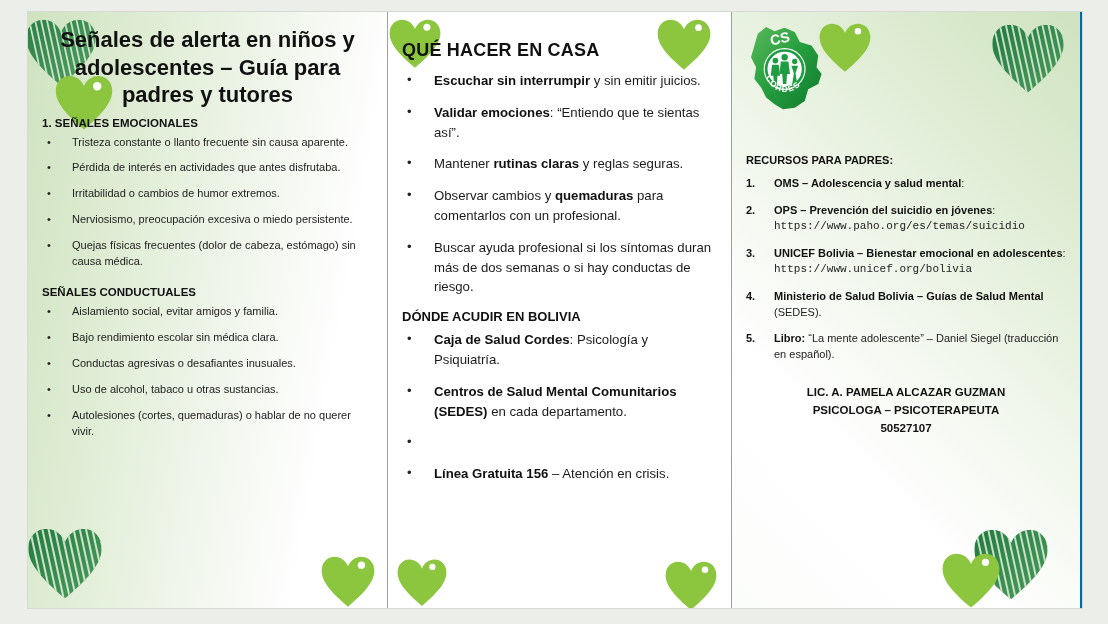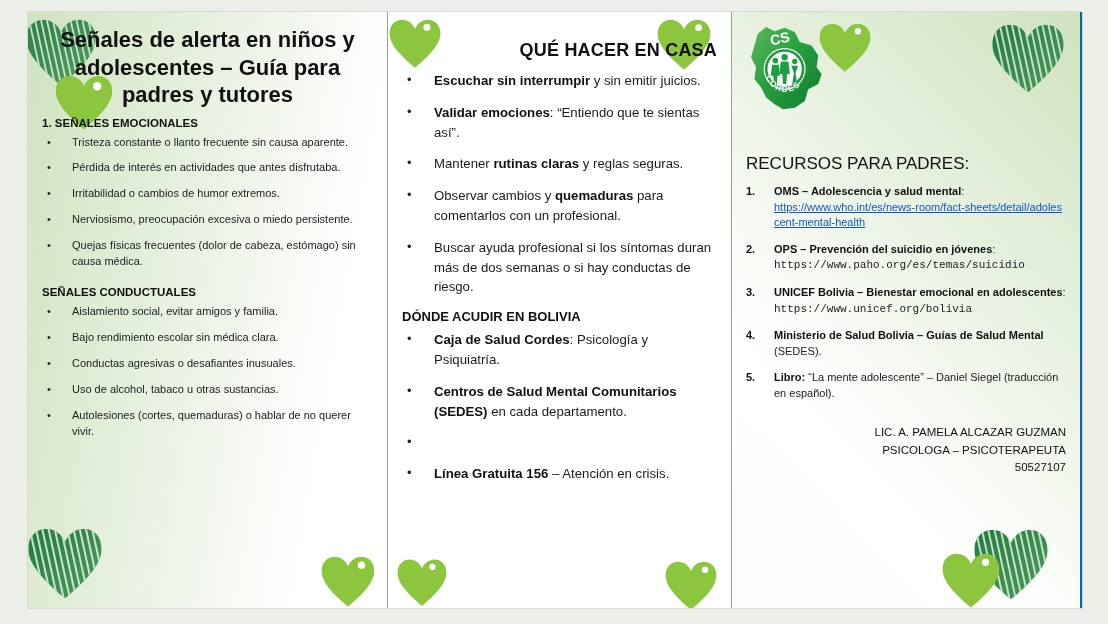--- a/index.html
+++ b/index.html
@@ -37,21 +37,21 @@
 
   
   .title{
     font-size:22px;font-weight:bold;color:#111;
     text-align:center;line-height:1.25;
     margin:6px 10px 8px 10px;
     position:relative;z-index:3;
   }
   .mid-title{
     font-size:18px;font-weight:bold;color:#111;
-    text-align:right;margin:20px 0 10px 0;
+    text-align:left;margin:20px 0 10px 0;
     position:relative;z-index:3;letter-spacing:.2px;
   }
   .section-head{
     font-size:11.5px;font-weight:bold;color:#111;
     margin:2px 0 6px 0;position:relative;z-index:3;
   }
   .section-head.spaced{margin-top:16px;}
   .sub-head{
     font-size:13px;font-weight:bold;color:#111;
     margin:12px 0 6px 0;position:relative;z-index:3;
@@ -68,36 +68,36 @@
     text-align:left;padding-left:5px;box-sizing:border-box;
   }
   ul.bullets li .txt{
     flex:1 1 auto;font-size:11px;line-height:1.45;color:#222;
   }
   .panel-mid ul.bullets li{margin-bottom:12px;}
   .panel-mid ul.bullets li .dot{width:32px;font-size:13px;}
   .panel-mid ul.bullets li .txt{font-size:13.2px;line-height:1.5;color:#1b1b1b;}
 
   .res-head{
-    font-size:17px;font-weight:normal;color:#111;
+    font-size:11px;font-weight:bold;color:#111;
     margin:0 0 10px 0;position:relative;z-index:3;
   }
   ol.resources{list-style:none;margin:0;padding:0;position:relative;z-index:3;}
   ol.resources li{display:flex;align-items:flex-start;margin-bottom:11px;}
   ol.resources li .num{
     flex:0 0 auto;width:28px;font-size:11px;font-weight:bold;color:#111;line-height:1.42;
   }
   ol.resources li .txt{flex:1 1 auto;font-size:11px;line-height:1.42;color:#222;}
   .b{font-weight:bold;color:#111;}
   .lnk{color:#1155cc;text-decoration:underline;word-break:break-all;}
   .plain-url{color:#222;font-family:Liberation Mono, monospace;}
 
   .signature{
     position:relative;z-index:3;
-    text-align:right;font-size:11.5px;font-weight:normal;color:#111;
+    text-align:center;font-size:11.5px;font-weight:bold;color:#111;
     line-height:1.55;margin-top:22px;
   }
 
   
   .heart{position:absolute;pointer-events:none;}
   .heart svg{display:block;width:100%;height:100%;}
 
   .logo{
     position:absolute;left:14px;top:8px;width:84px;height:98px;z-index:4;
   }
@@ -394,21 +394,21 @@
       </svg>
     </div>
 
     <div style="height:134px;"></div>
 
     <div class="res-head">RECURSOS PARA PADRES:</div>
 
     <ol class="resources" id="right-list">
         <li>
           <span class="num">1.</span>
-          <span class="txt"><span class="b">OMS – Adolescencia y salud mental</span>:<br><span class="lnk">https://www.who.int/es/news-room/fact-sheets/detail/adolescent-mental-health</span></span>
+          <span class="txt"><span class="b">OMS – Adolescencia y salud mental</span>:<br></span>
         </li>
         <li>
           <span class="num">2.</span>
           <span class="txt"><span class="b">OPS – Prevención del suicidio en jóvenes</span>:<br><span class="plain-url">https://www.paho.org/es/temas/suicidio</span></span>
         </li>
         <li>
           <span class="num">3.</span>
           <span class="txt"><span class="b">UNICEF Bolivia – Bienestar emocional en adolescentes</span>:<br><span class="plain-url">https://www.unicef.org/bolivia</span></span>
         </li>
         <li>

